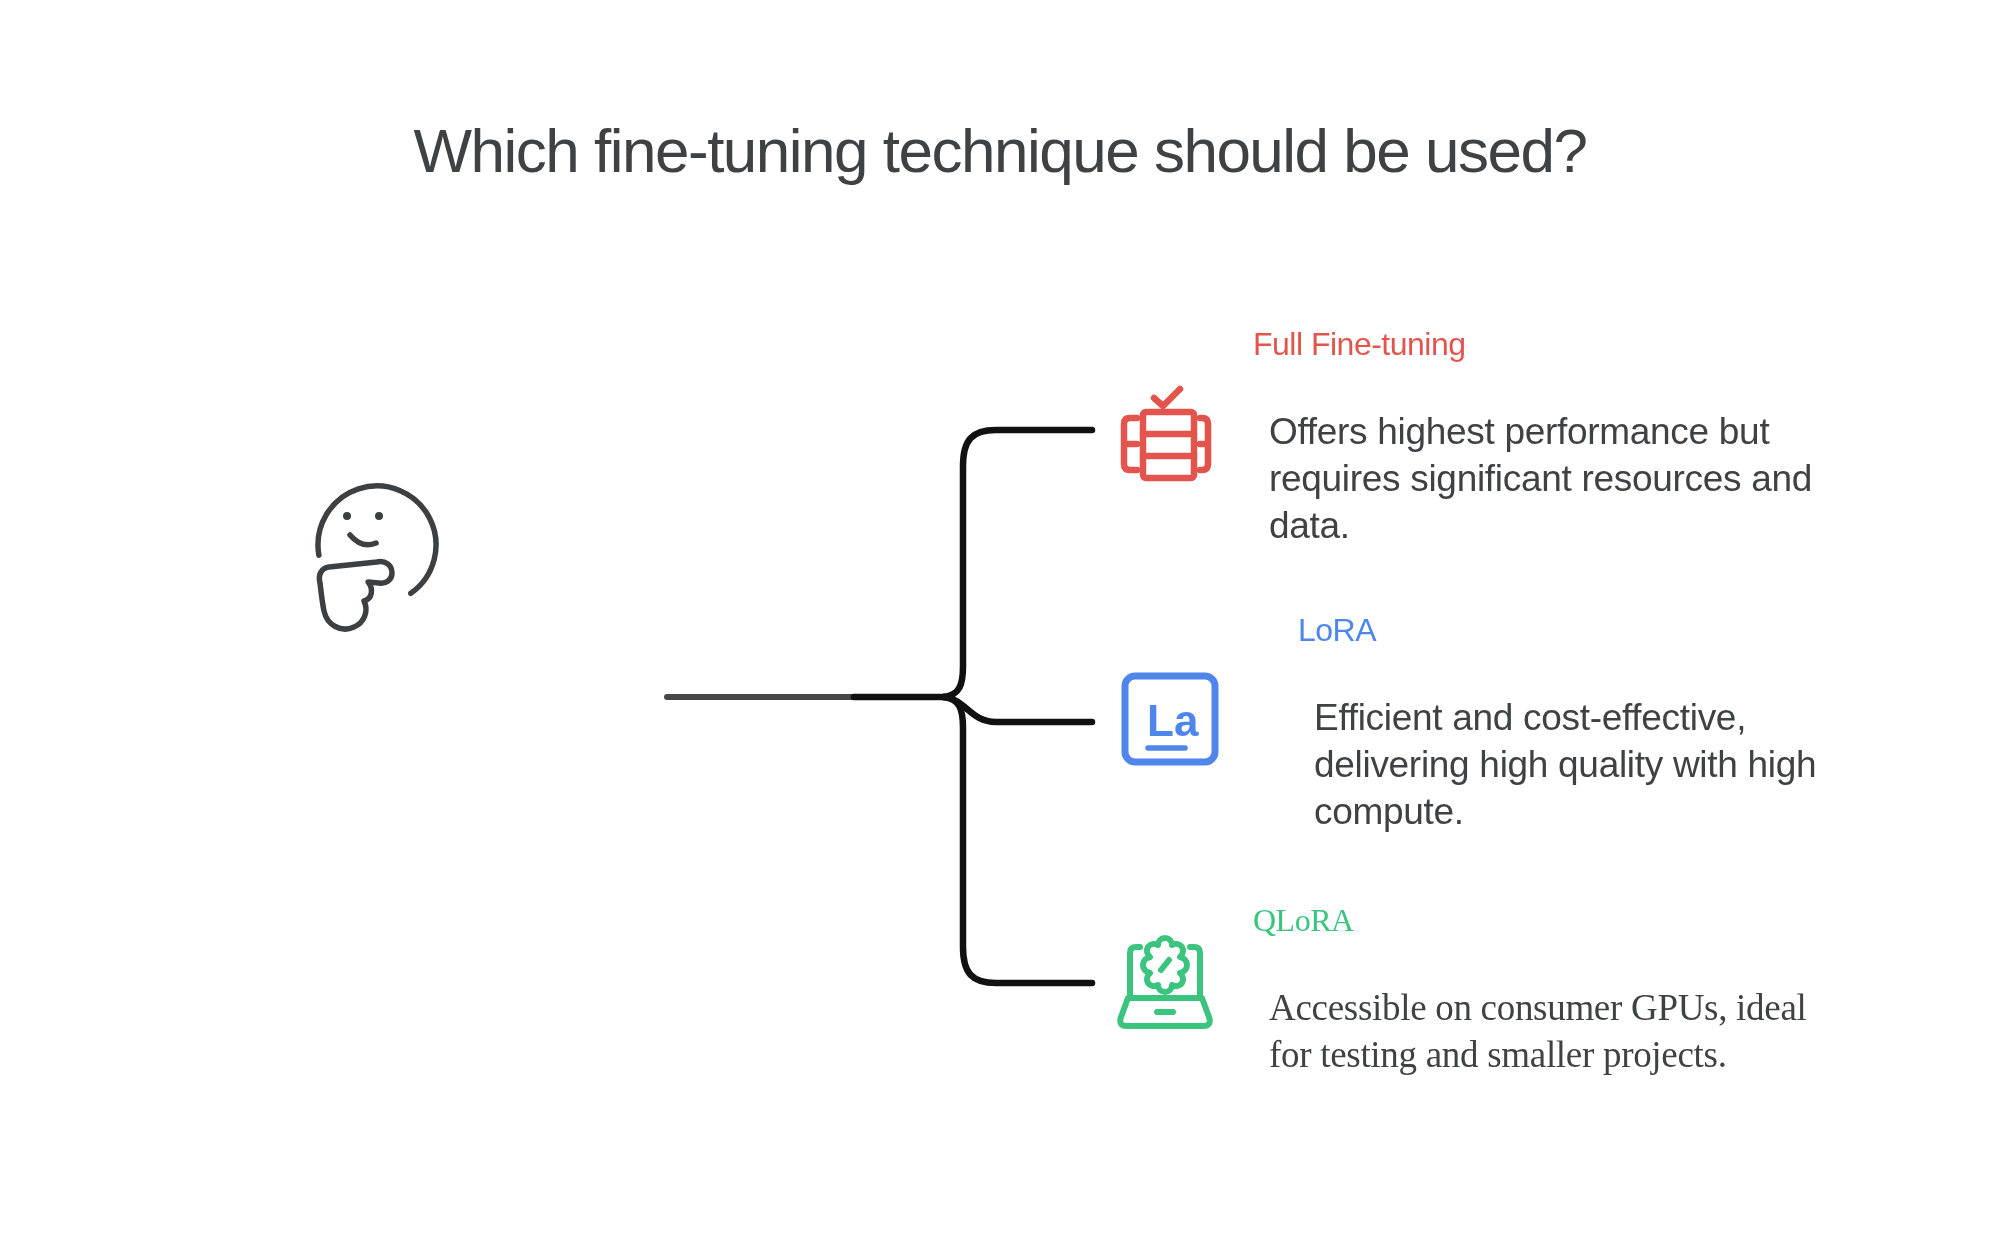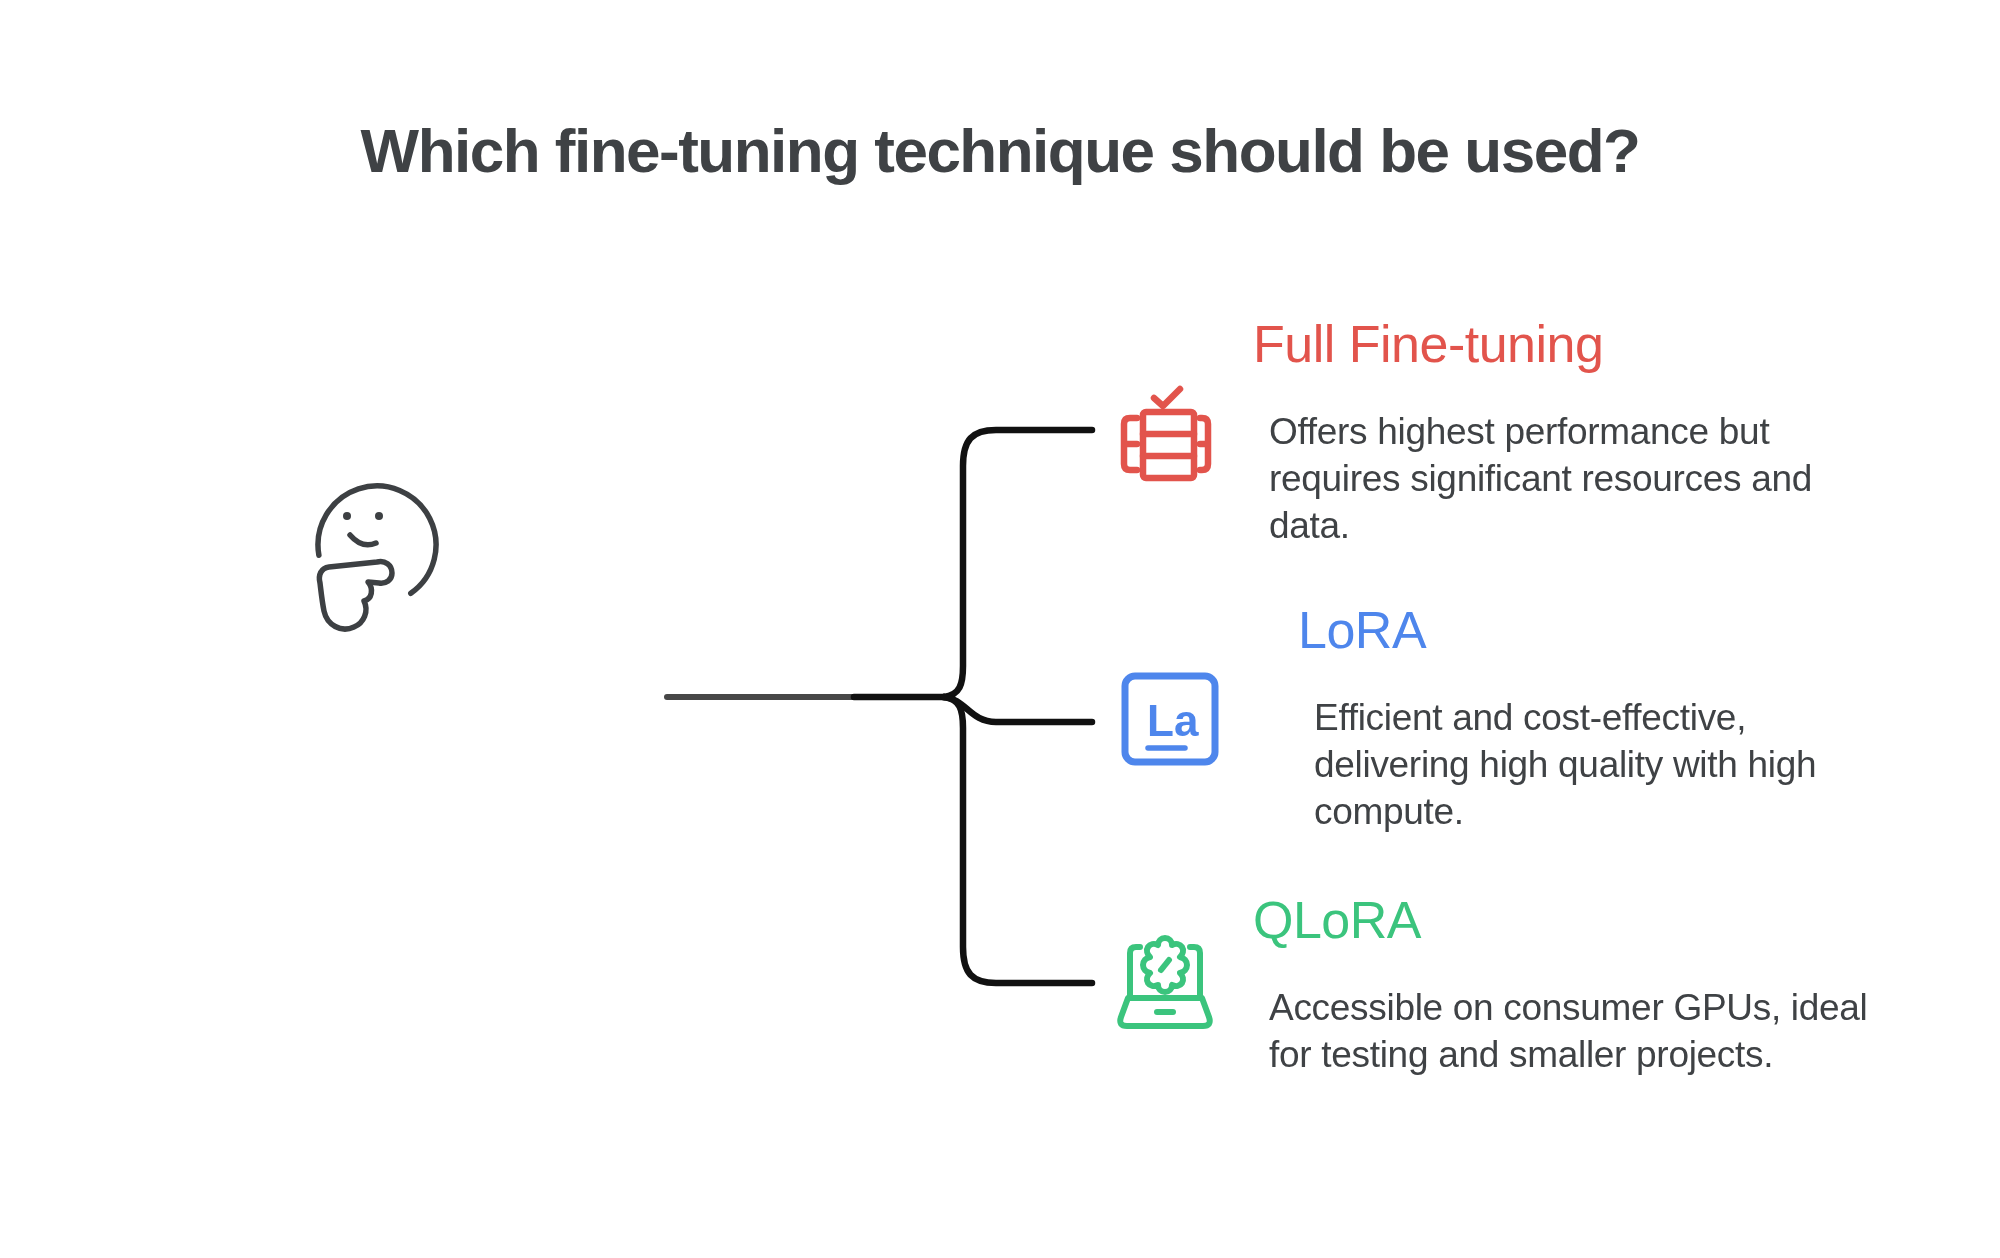--- a/index.html
+++ b/index.html
@@ -14,36 +14,36 @@
   }
   .page-title{
     position:absolute;
     top:118px;
     left:0;
     width:2000px;
     margin:0;
     text-align:center;
     font-size:62px;
     line-height:66px;
-    font-weight:700;
+    font-weight:400;
     letter-spacing:-1.5px;
     color:#3F4245;
   }
   .connector-svg, .face-svg{position:absolute;}
   .connector-svg{left:0;top:0;}
   .face-svg{left:311px;top:483px;}
 
   .branch-item{position:absolute;width:700px;}
   .item-full{top:316px;left:1253px;}
   .item-lora{top:602px;left:1298px;}
-  .item-qlora{top:892px;left:1253px;}
+  .item-qlora{top:892px;left:1253px;font-family:Liberation Serif, serif;}
 
   .item-title{
     margin:0;
-    font-size:52px;
+    font-size:32px;
     line-height:56px;
     font-weight:400;
     letter-spacing:-0.5px;
   }
   .item-full .item-title{color:#E2544C;}
   .item-lora .item-title{color:#4E86EC;}
   .item-qlora .item-title{color:#3BC47D;}
 
   .item-desc{
     margin:36px 0 0 16px;

